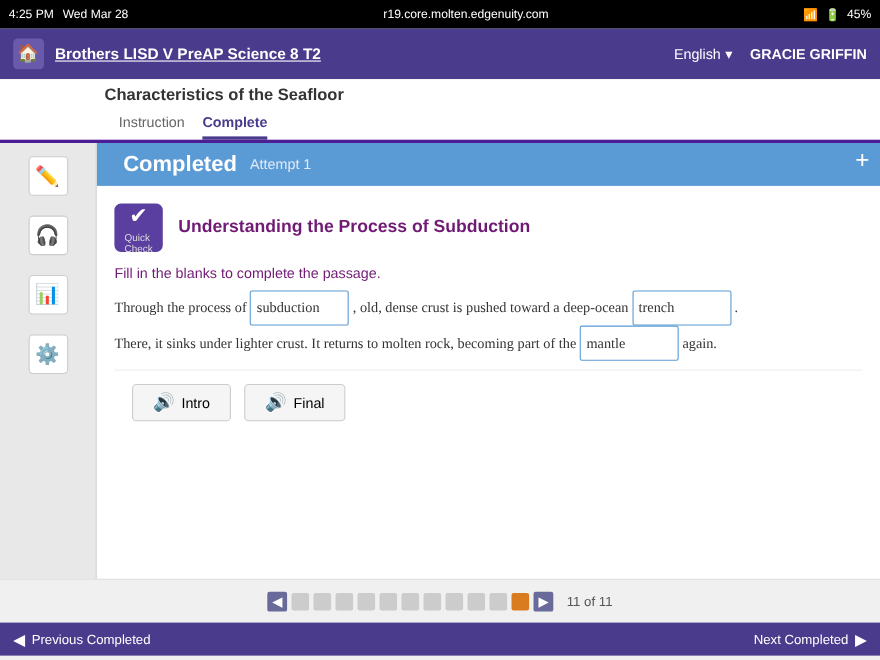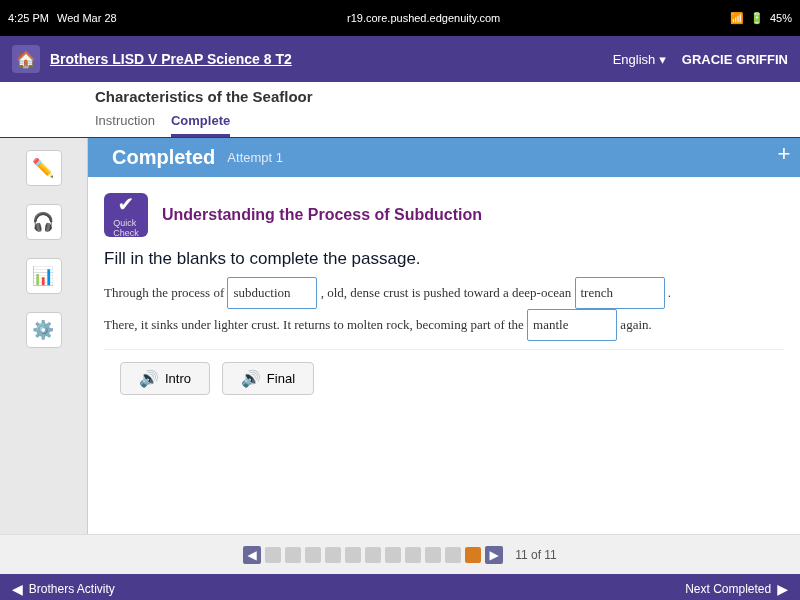--- a/index.html
+++ b/index.html
@@ -1,21 +1,21 @@
 <!DOCTYPE html>
 <html><head>
   <meta charset="utf-8">
   <style>
     * { box-sizing: border-box; margin: 0; padding: 0; }
     body { width: 800px; height: 600px; overflow: hidden; font-family: Arial, sans-serif; background: #f0f0f0; position: relative; }
 
     
     .status-bar {
       width: 800px;
-      height: 36px;
+      height: 26px;
       background: #000;
       display: flex;
       align-items: center;
       justify-content: space-between;
       padding: 0 8px;
       color: #fff;
       font-size: 11px;
     }
     .status-left { display: flex; gap: 8px; }
     .status-right { display: flex; gap: 6px; align-items: center; }
@@ -36,24 +36,24 @@
     .course-title { font-size: 14px; font-weight: bold; color: #fff; text-decoration: underline; }
     .top-nav-right { display: flex; align-items: center; gap: 16px; }
     .lang-btn { display: flex; align-items: center; gap: 4px; font-size: 13px; color: #fff; cursor: pointer; }
     .user-name { font-size: 13px; font-weight: bold; color: #fff; }
 
     
     .sub-header {
       width: 800px;
       background: #fff;
       padding: 6px 12px 0 95px;
-      border-bottom: 1px solid #4c1d95;
+      border-bottom: 3px solid #4c1d95;
     }
     .page-subtitle { font-size: 15px; font-weight: bold; color: #333; padding-bottom: 4px; }
-    .tabs { display: flex; gap: 16px; }
+    .tabs { display: flex; gap: 16px; margin-left: 13px; }
     .tab { font-size: 13px; padding: 4px 0 6px; cursor: pointer; color: #666; border-bottom: 3px solid transparent; }
     .tab.active { color: #4a3b8c; border-bottom: 3px solid #4a3b8c; font-weight: bold; }
 
     
     .sidebar {
       width: 88px;
       background: #e8e8e8;
       display: flex;
       flex-direction: column;
       align-items: center;
@@ -113,21 +113,21 @@
       width: 44px; height: 44px;
       background: #5b3fa0;
       border-radius: 6px;
       display: flex; flex-direction: column; align-items: center; justify-content: center;
       position: relative;
     }
     .qc-checkmark { font-size: 20px; color: #fff; }
     .qc-label { font-size: 9px; color: #ddd; margin-top: 2px; }
     .qc-title { font-size: 16px; font-weight: bold; color: #701a75; }
 
-    .fill-instruction { font-size: 17px; color: #0f172a; margin-bottom: 8px; }
+    .fill-instruction { font-size: 13px; color: #701a75; margin-bottom: 8px; }
     .fill-text { font-size: 13px; color: #333; line-height: 2; font-family: Liberation Serif, serif; }
 
     .fill-input {
       display: inline-block;
       border: 1px solid #5b9bd5;
       border-radius: 2px;
       padding: 2px 5px;
       font-size: 13px;
       color: #333;
       min-width: 90px;
@@ -203,21 +203,21 @@
     .nav-arrow { font-size: 14px; }
   </style>
 </head>
 <body>
 
 <div class="status-bar">
   <div class="status-left">
     <span>4:25 PM</span>
     <span>Wed Mar 28</span>
   </div>
-  <span>r19.core.pushed.edgenuity.com</span>
+  <span>r19.core.molten.edgenuity.com</span>
   <div class="status-right">
     <span>📶</span>
     <span>🔋</span>
     <span>45%</span>
   </div>
 </div>
 
 <div class="top-nav">
   <div class="top-nav-left">
     <div class="home-icon">
@@ -318,19 +318,19 @@
   <div class="page-dot"></div>
   <div class="page-dot"></div>
   <div class="page-dot active"></div>
   <div class="page-nav-btn">▶</div>
   <span class="page-count">11 of 11</span>
 </div>
 
 <div class="bottom-nav">
   <button class="nav-btn">
     <span class="nav-arrow">◀</span>
-    <span>Brothers Activity</span>
+    <span>Previous Completed</span>
   </button>
   <button class="nav-btn">
     <span>Next Completed</span>
     <span class="nav-arrow">▶</span>
   </button>
 </div>
 
 </body></html>

